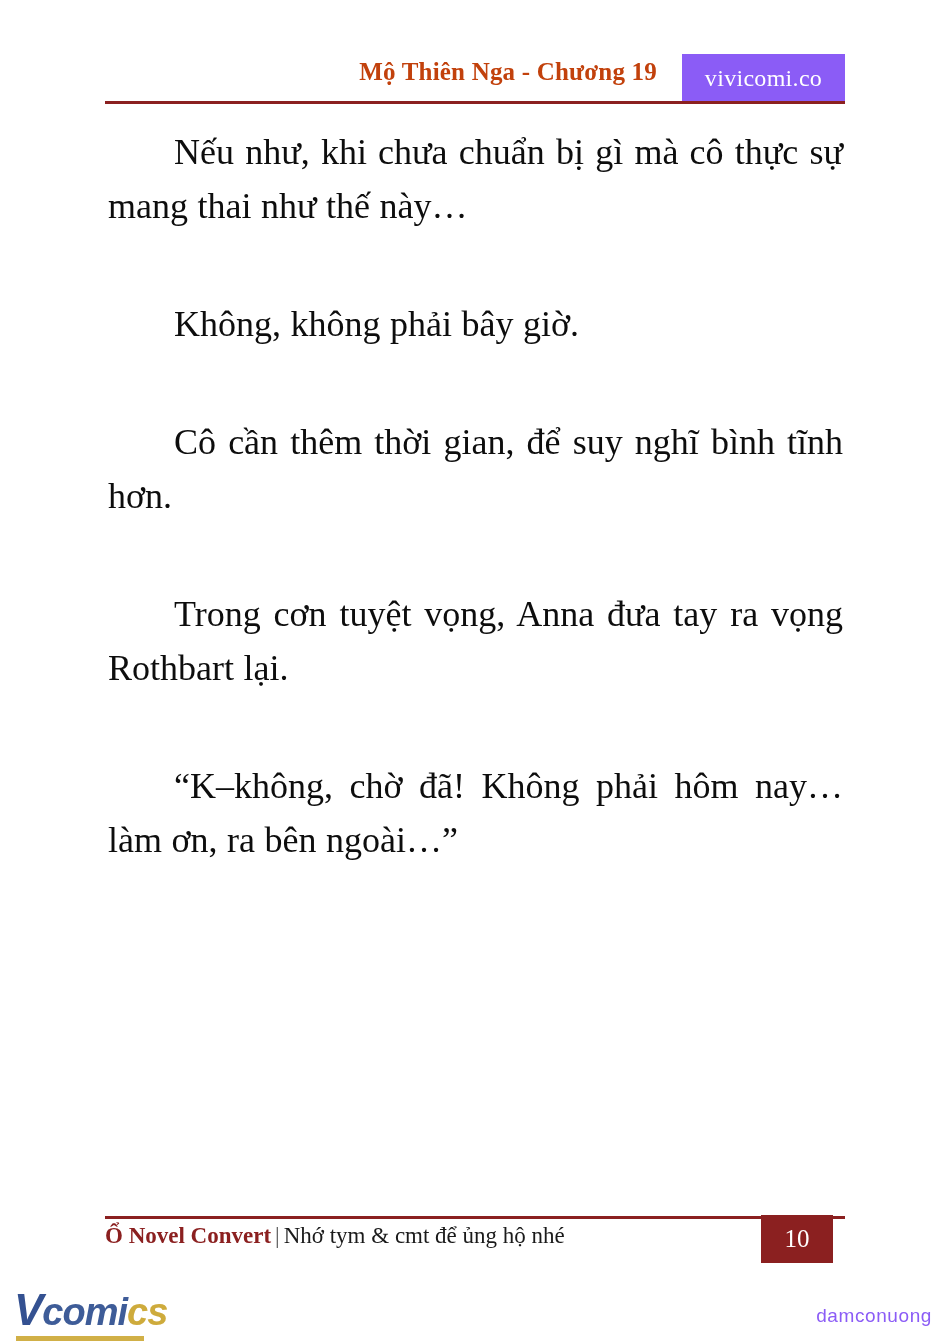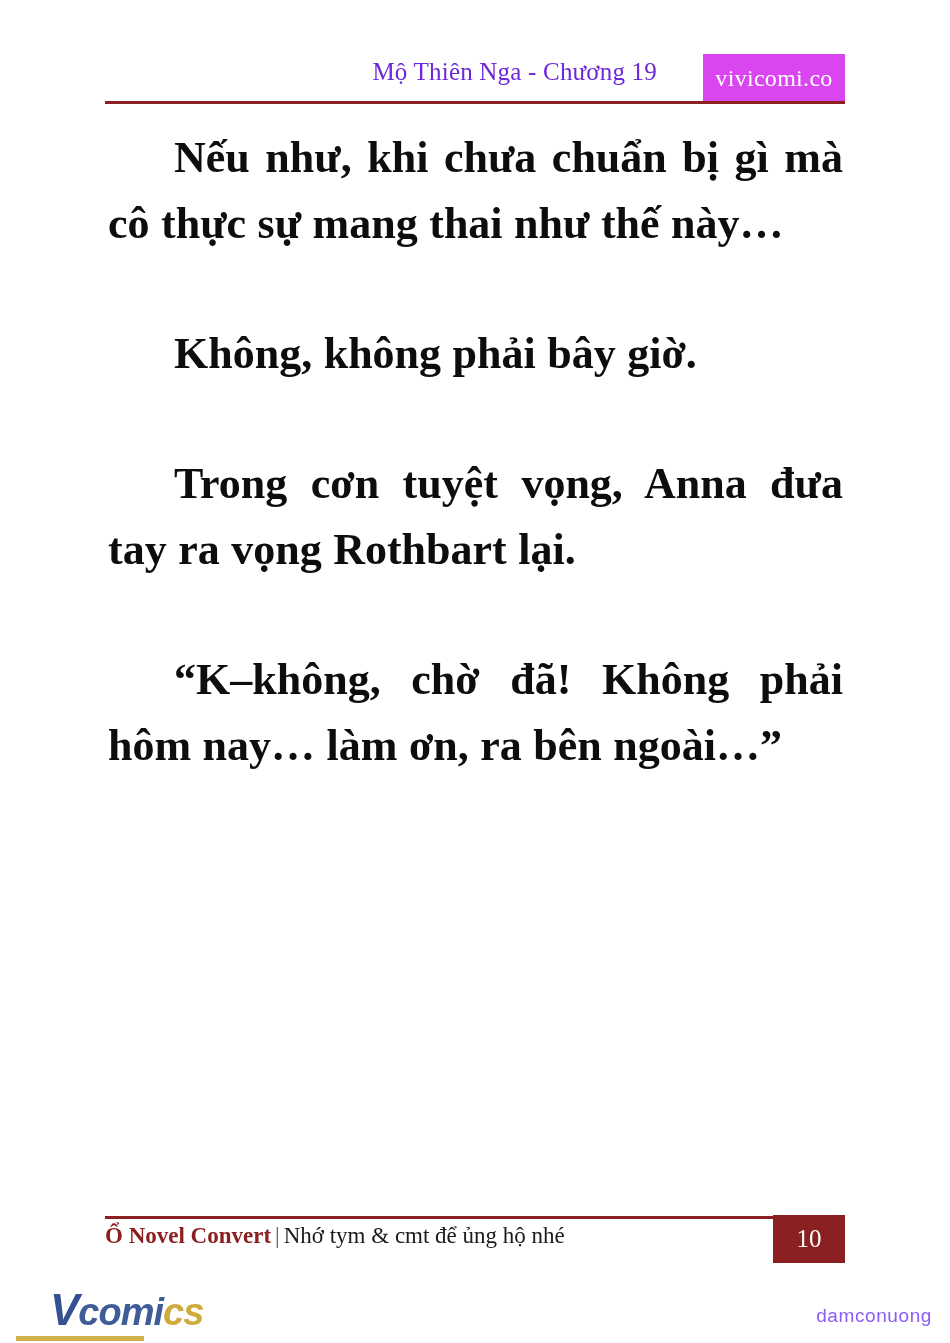--- a/index.html
+++ b/index.html
@@ -36,56 +36,55 @@
     top: 101px;
     width: 740px;
     height: 3px;
     background: #8b2020;
   }
   .header-title {
     position: absolute;
     right: 188px;
     top: 0px;
     font-size: 25px;
-    font-weight: normal;
-    color: #6d28d9;
+    font-weight: bold;
+    color: #c2410c;
     white-space: nowrap;
     letter-spacing: 0.2px;
   }
   .header-badge {
     position: absolute;
     right: 0px;
     top: -4px;
-    width: 142px;
+    width: 163px;
     height: 48px;
-    background: #d946ef;
+    background: #8b5cf6;
     color: #ffffff;
     font-size: 24px;
     display: flex;
     align-items: center;
     justify-content: center;
     letter-spacing: 0.3px;
   }
 
   
   .content {
     position: absolute;
     left: 108px;
     top: 125px;
     width: 735px;
   }
   .para {
-    font-size: 44px;
+    font-size: 36px;
     line-height: 1.50;
     color: #0d0d0d;
     text-align: justify;
     text-indent: 66px;
     margin: 0 0 64px 0;
     word-spacing: 0.5px;
-    font-weight: bold;
   }
   .para:last-child { margin-bottom: 16px; }
 
   
   .footer-rule {
     position: absolute;
     left: 105px;
     top: 1216px;
     width: 740px;
     height: 3px;
@@ -113,21 +112,21 @@
   }
   .footer-sep {
     color: #555555;
     padding: 0 4px;
   }
   .footer-note {
     color: #1a1a1a;
   }
   .footer-page {
     position: absolute;
-    right: 0;
+    right: 12px;
     top: -4px;
     width: 72px;
     height: 48px;
     background: #8b2020;
     color: #ffffff;
     font-size: 25px;
     display: flex;
     align-items: center;
     justify-content: center;
   }
@@ -144,21 +143,20 @@
     position: absolute;
     left: 14px;
     bottom: 8px;
     font-size: 38px;
     font-weight: bold;
     font-style: italic;
     font-family: "Liberation Sans", sans-serif;
     color: #2a4b8d;
     letter-spacing: -1px;
     opacity: 0.9;
-    margin-left: 36px;
   }
   .logo-mark .v {
     color: #1f3f86;
     font-size: 44px;
   }
   .logo-mark .accent {
     color: #c9a227;
   }
   .logo-underline {
     position: absolute;
@@ -186,20 +184,21 @@
 
   <div class="header">
     <div class="header-title">Mộ Thiên Nga - Chương 19</div>
     <div class="header-badge">vivicomi.co</div>
   </div>
   <div class="header-rule"></div>
 
   <div class="content">
     <p class="para">Nếu như, khi chưa chuẩn bị gì mà cô thực sự mang thai như thế này…</p>
     <p class="para">Không, không phải bây giờ.</p>
+    <p class="para">Cô cần thêm thời gian, để suy nghĩ bình tĩnh hơn.</p>
     <p class="para">Trong cơn tuyệt vọng, Anna đưa tay ra vọng Rothbart lại.</p>
     <p class="para">“K–không, chờ đã! Không phải hôm nay… làm ơn, ra bên ngoài…”</p>
   </div>
 
   <div class="footer-rule"></div>
   <div class="footer">
     <div class="footer-center">
       <span class="footer-brand">Ổ Novel Convert</span><span class="footer-sep">|</span><span class="footer-note">Nhớ tym &amp; cmt để ủng hộ nhé</span>
     </div>
     <div class="footer-page">10</div>

